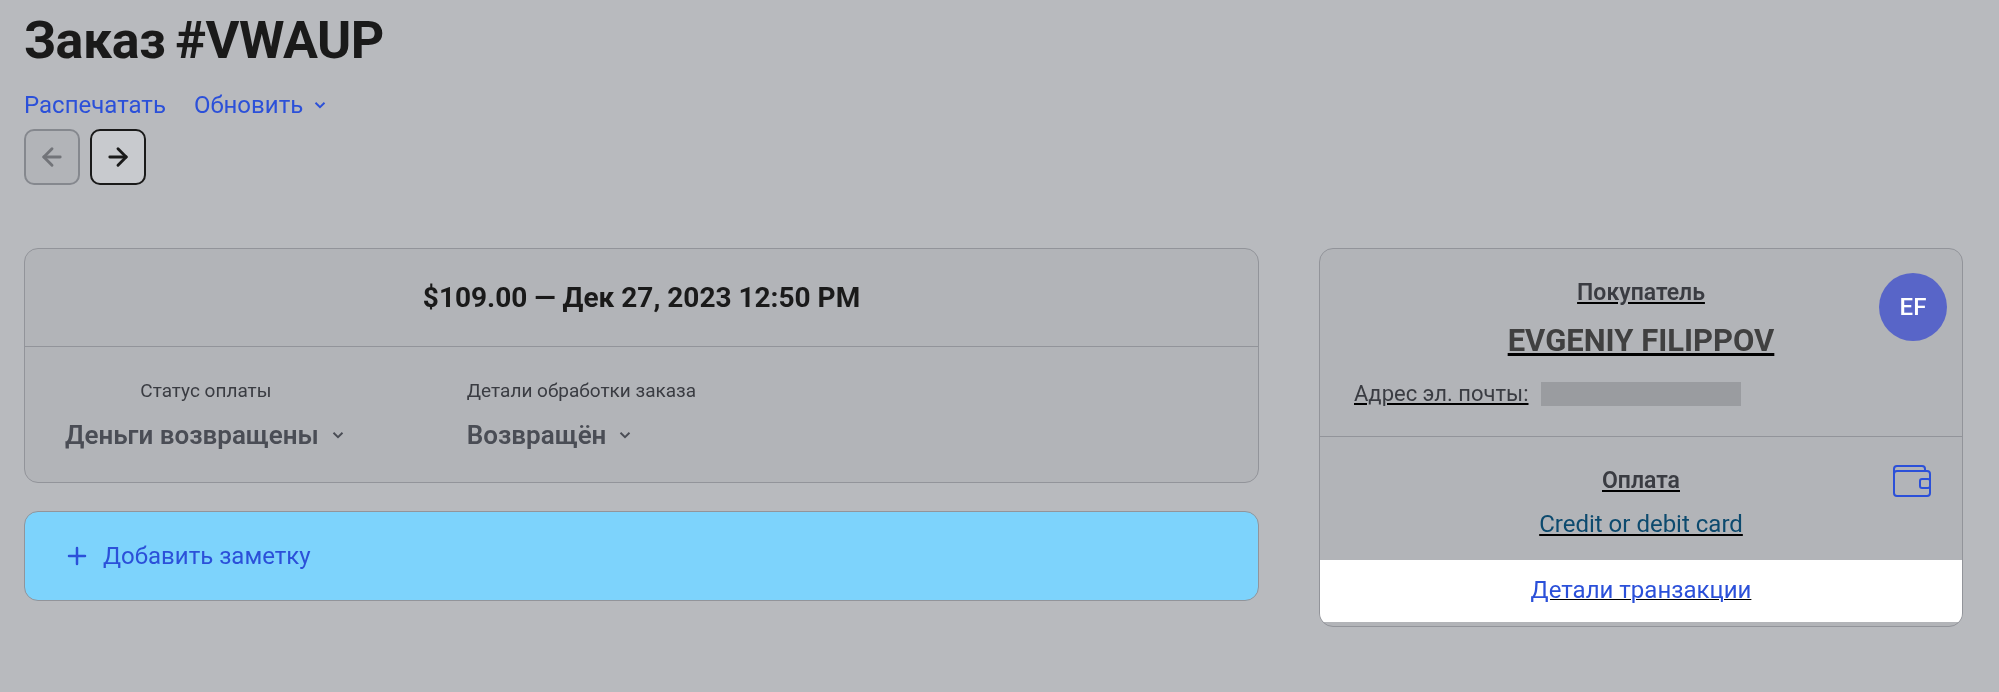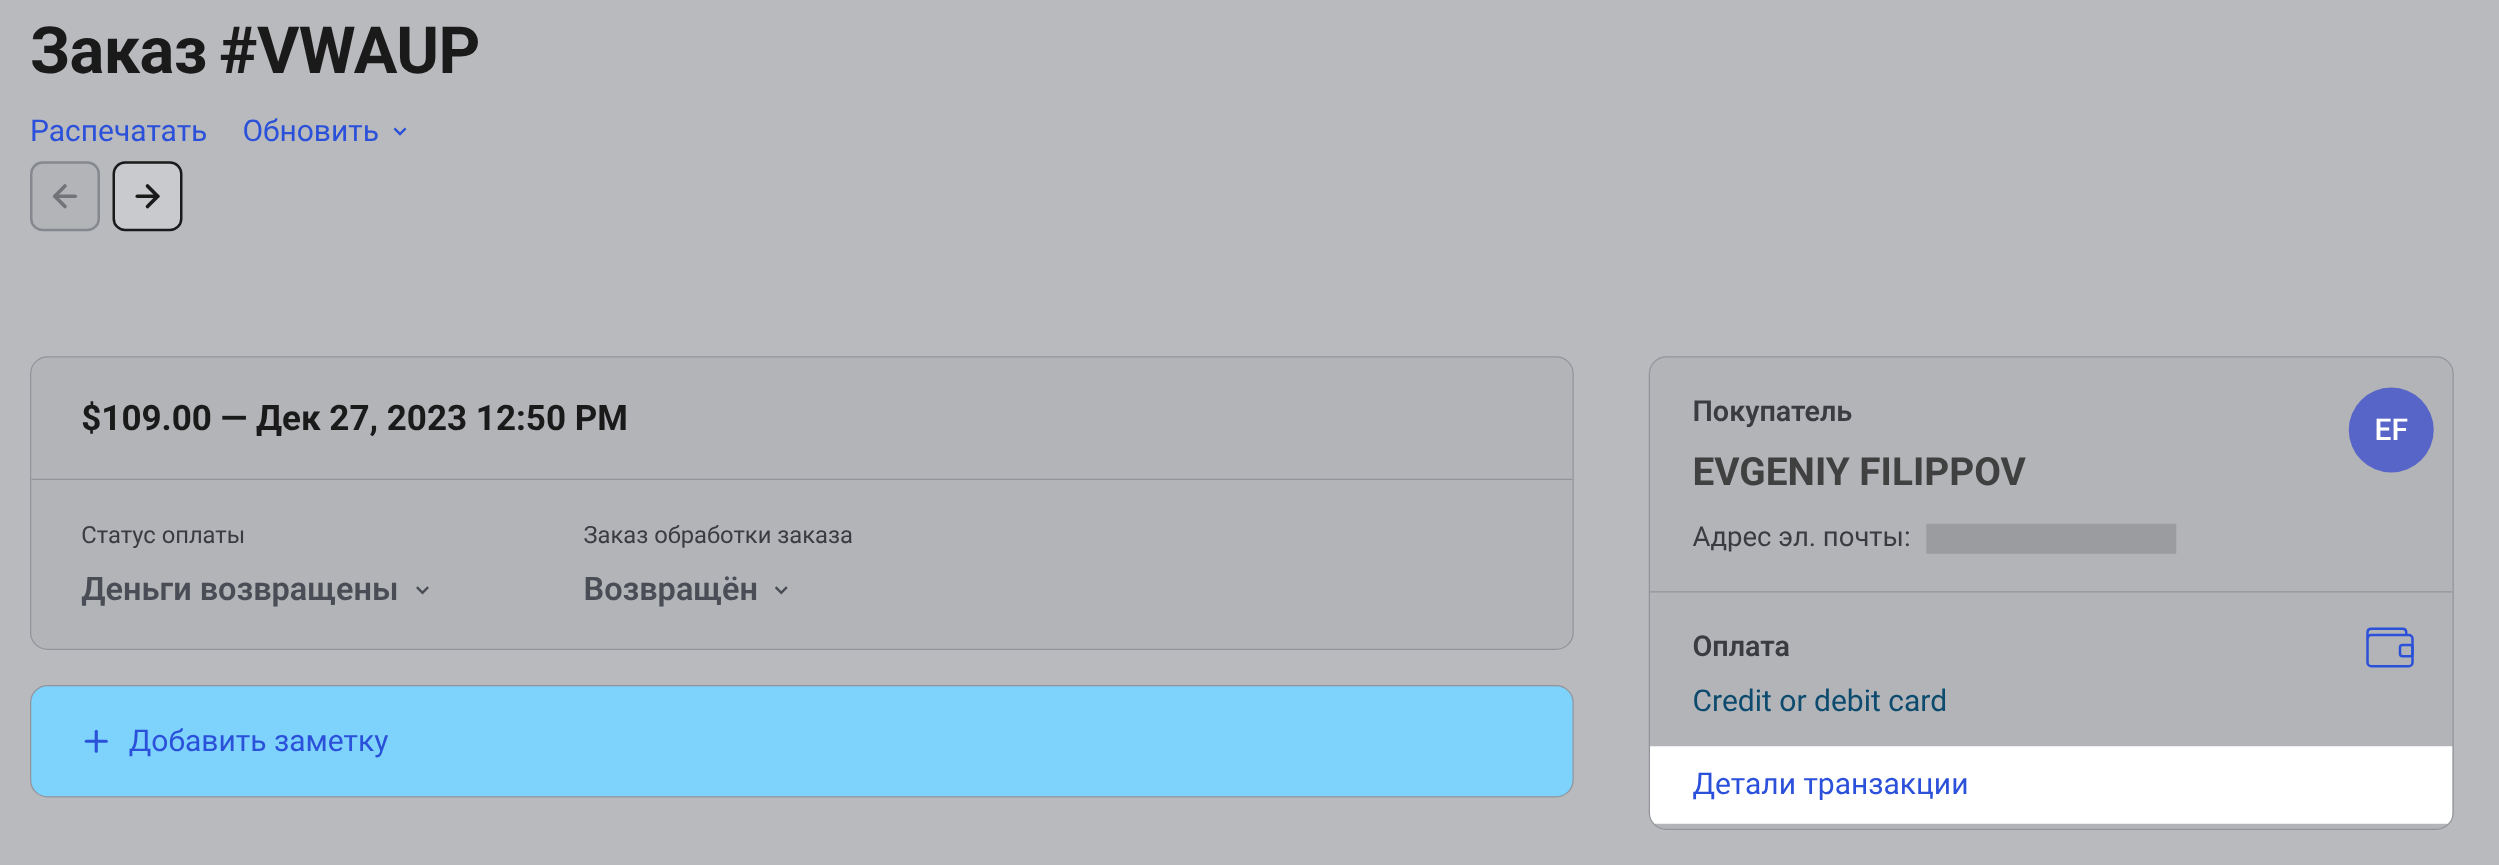--- a/index.html
+++ b/index.html
@@ -92,27 +92,29 @@
       stroke: #1a1a1a;
       stroke-width: 2.5;
       fill: none;
       stroke-linecap: round;
       stroke-linejoin: round;
     }
     .arrow-svg.light { stroke: #3a3c42; }
     .content {
       display: flex;
       gap: 60px;
-      margin-top: 100px;
+      margin-top: 63px;
+      text-align: center;
     }
     .left-col {
       flex: 0 0 1235px;
     }
     .right-col {
       flex: 0 0 644px;
+      text-decoration: underline;
     }
     .card {
       background: #b2b4b8;
       border: 1px solid #92949a;
       border-radius: 14px;
       overflow: hidden;
     }
     .card-section {
       padding: 32px 40px;
       border-bottom: 1px solid #92949a;
@@ -306,21 +308,21 @@
           <div class="status-block">
             <span class="status-label">Статус оплаты</span>
             <span class="status-value">
               <span>Деньги возвращены</span>
               <svg class="chevron-down-svg-gray" viewBox="0 0 24 24">
                   <polyline points="6 9 12 15 18 9"></polyline>
                 </svg>
             </span>
           </div>
           <div class="status-block">
-            <span class="status-label">Заказ обработки заказа</span>
+            <span class="status-label">Детали обработки заказа</span>
             <span class="status-value">
               <span>Возвращён</span>
               <svg class="chevron-down-svg-gray" viewBox="0 0 24 24">
                   <polyline points="6 9 12 15 18 9"></polyline>
                 </svg>
             </span>
           </div>
         </div>
       </div>
     </div>

